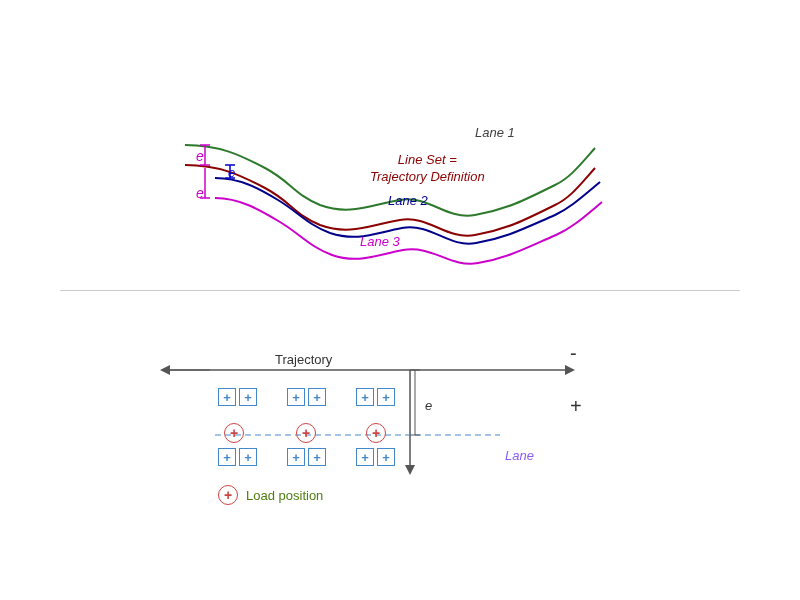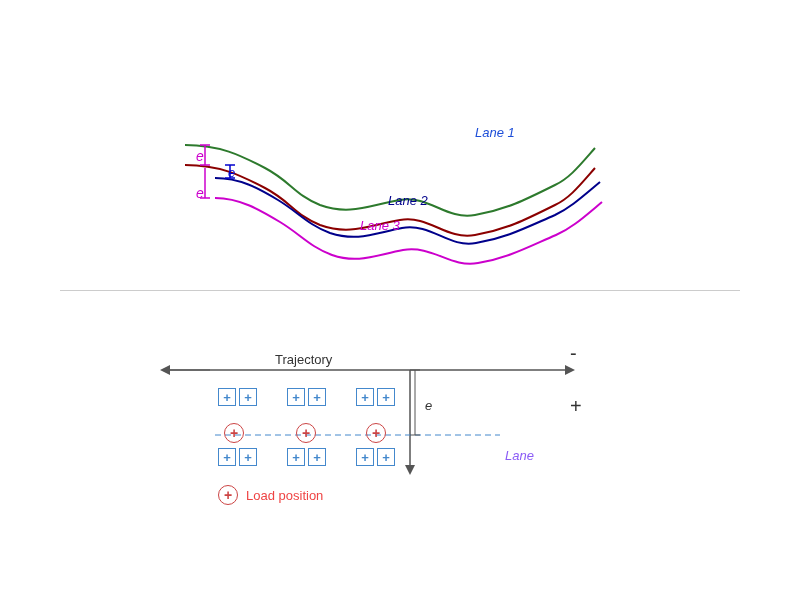--- a/index.html
+++ b/index.html
@@ -43,24 +43,24 @@
       top: 0; left: 0;
     }
 
     
     .label {
       position: absolute;
       font-size: 13px;
       font-style: italic;
     }
 
-    .lane1-label { color: #1d4ed8; top: 125px; left: 475px; }
+    .lane1-label { color: #404040; top: 125px; left: 475px; }
     .lineset-label { color: #8b0000; top: 155px; left: 375px; text-align: center; }
     .lane2-label { color: #00008b; top: 193px; left: 388px; }
-    .lane3-label { color: #cc00cc; top: 218px; left: 360px; }
+    .lane3-label { color: #cc00cc; top: 234px; left: 360px; }
 
     .e-label-left1 { position: absolute; color: #cc00cc; font-size: 14px; top: 148px; left: 196px; font-style: italic; }
     .e-label-left2 { position: absolute; color: #cc00cc; font-size: 14px; top: 185px; left: 196px; font-style: italic; }
     .e-label-inner { position: absolute; color: #0000cc; font-size: 13px; top: 165px; left: 228px; font-style: italic; }
 
     
     .trajectory-label {
       position: absolute;
       top: 52px;
       left: 275px;
@@ -102,21 +102,21 @@
     .load-position-legend {
       position: absolute;
       top: 185px;
       left: 218px;
       display: flex;
       align-items: center;
       gap: 8px;
     }
     .load-position-text {
       font-size: 13px;
-      color: #ef4444;
+      color: #4d7c0f;
     }
 
     
     .box-group {
       position: absolute;
       display: flex;
       gap: 3px;
     }
     .plus-box {
       width: 18px;
@@ -165,20 +165,24 @@
 
     <line x1="205" y1="168" x2="205" y2="198" stroke="#cc00cc" stroke-width="1.5"></line>
     <line x1="200" y1="198" x2="210" y2="198" stroke="#cc00cc" stroke-width="1.5"></line>
 
     <line x1="230" y1="165" x2="230" y2="178" stroke="#0000cc" stroke-width="1.5"></line>
     <line x1="225" y1="165" x2="235" y2="165" stroke="#0000cc" stroke-width="1.5"></line>
     <line x1="225" y1="178" x2="235" y2="178" stroke="#0000cc" stroke-width="1.5"></line>
   </svg>
 
   <div class="label lane1-label">Lane 1</div>
+  <div class="label lineset-label" style="font-size:13px; color:#8b0000; position:absolute; top:152px; left:370px; text-align:center; line-height:1.3;">
+    <span>Line Set =</span><br>
+    <span>Trajectory Definition</span>
+  </div>
   <div class="label lane2-label">Lane 2</div>
   <div class="label lane3-label">Lane 3</div>
 
   <div class="e-label-left1">e</div>
   <div class="e-label-left2">e</div>
   <div class="e-label-inner">e</div>
 </div>
 
 <div class="divider"></div>
 

